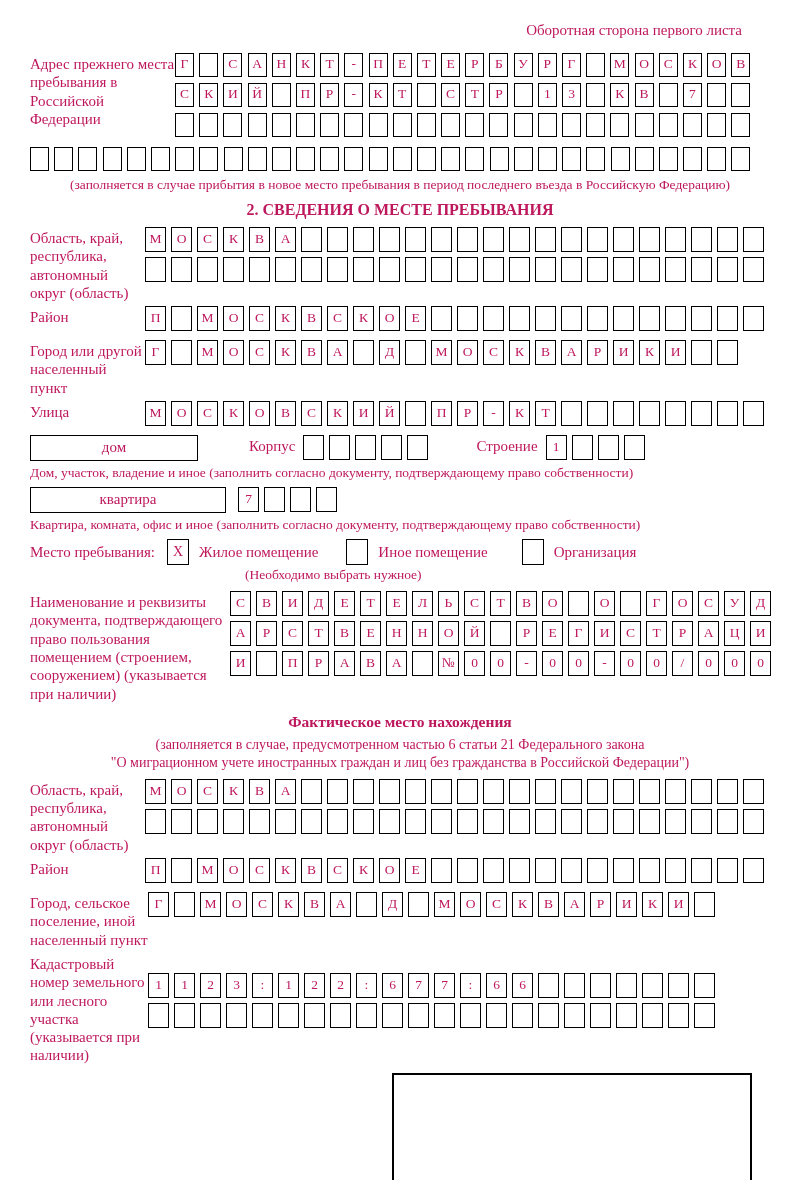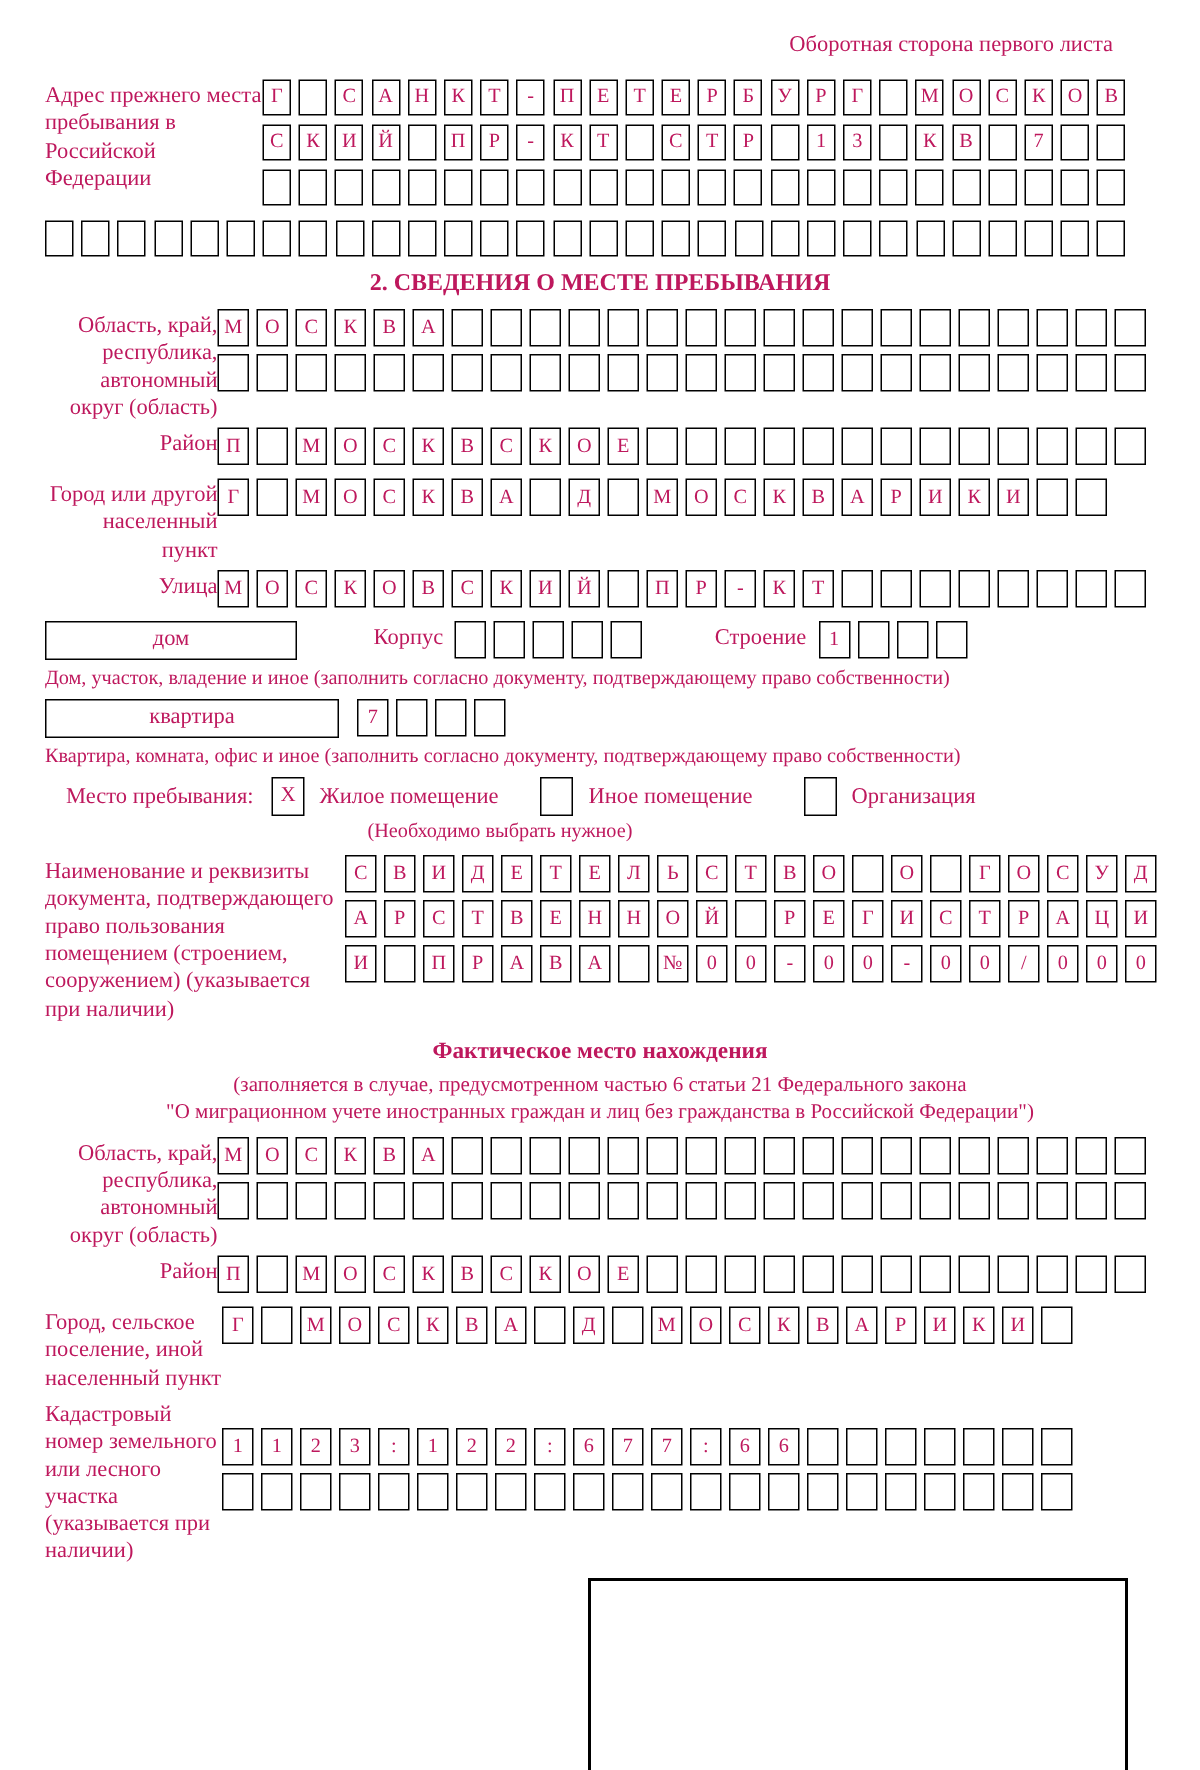--- a/index.html
+++ b/index.html
@@ -18,36 +18,36 @@
     display: inline-block; width: 19px; height: 24px;
     border: 1.5px solid #000; margin-right: 5.2px;
     text-align: center; font-size: 13.5px; line-height: 20px;
     vertical-align: top;
   }
   .c26 .cell { width: 21px; height: 25px; margin-right: 5px; line-height: 21px; }
 
   .frow { display: flex; align-items: flex-start; padding-left: 30px; margin-bottom: 4px; }
   .frow .lbl { flex: 0 0 auto; line-height: 1.22; padding-top: 2px; }
   .w145 { width: 145px; }
-  .w115 { width: 115px; text-align: right; }
+  .w115 { width: 115px; }
   .w118 { width: 118px; }
   .w200 { width: 200px; }
 
   .note { font-size: 13.5px; text-align: center; margin: 1px 0 3px 0; }
   .sec-title { font-weight: bold; text-align: center; font-size: 16px; margin: 8px 0 8px 0; }
 
   .inline-note { font-size: 13.5px; padding-left: 30px; margin: 0 0 6px 0; }
 
   .wbox {
     display: inline-block; border: 1.5px solid #000; height: 26px;
     text-align: center; line-height: 23px; vertical-align: top;
   }
   .house-row { display: flex; align-items: flex-start; padding-left: 30px; margin: 2px 0 4px 0; }
   .house-row .txt { padding: 3px 8px 0 6px; margin-left: 37px; }
-  .stay-row { display: flex; align-items: center; padding-left: 44px; margin: 4px 0 0 0; }
+  .stay-row { display: flex; align-items: center; padding-left: 30px; margin: 4px 0 0 0; }
   .checkbox {
     display: inline-block; width: 22px; height: 26px; border: 1.5px solid #000;
     text-align: center; line-height: 23px; font-size: 14px; vertical-align: middle;
     flex: 0 0 auto;
   }
   .opt { display: flex; align-items: center; }
   .opt .optlbl { padding-left: 10px; }
   .stay-note { font-size: 13.5px; margin: 2px 0 8px 245px; }
 
   .fact-title { font-weight: bold; text-align: center; font-size: 15.5px; margin: 10px 0 6px 0; }
@@ -64,20 +64,21 @@
 
   <div class="frow" style="margin-top:14px;">
     <div class="lbl w145">Адрес прежнего места пребывания в Российской Федерации</div>
     <div>
       <div class="cellrow"><span class="cell">Г</span><span class="cell"></span><span class="cell">С</span><span class="cell">А</span><span class="cell">Н</span><span class="cell">К</span><span class="cell">Т</span><span class="cell">-</span><span class="cell">П</span><span class="cell">Е</span><span class="cell">Т</span><span class="cell">Е</span><span class="cell">Р</span><span class="cell">Б</span><span class="cell">У</span><span class="cell">Р</span><span class="cell">Г</span><span class="cell"></span><span class="cell">М</span><span class="cell">О</span><span class="cell">С</span><span class="cell">К</span><span class="cell">О</span><span class="cell">В</span></div>
       <div class="cellrow"><span class="cell">С</span><span class="cell">К</span><span class="cell">И</span><span class="cell">Й</span><span class="cell"></span><span class="cell">П</span><span class="cell">Р</span><span class="cell">-</span><span class="cell">К</span><span class="cell">Т</span><span class="cell"></span><span class="cell">С</span><span class="cell">Т</span><span class="cell">Р</span><span class="cell"></span><span class="cell">1</span><span class="cell">3</span><span class="cell"></span><span class="cell">К</span><span class="cell">В</span><span class="cell"></span><span class="cell">7</span><span class="cell"></span><span class="cell"></span></div>
       <div class="cellrow"><span class="cell"></span><span class="cell"></span><span class="cell"></span><span class="cell"></span><span class="cell"></span><span class="cell"></span><span class="cell"></span><span class="cell"></span><span class="cell"></span><span class="cell"></span><span class="cell"></span><span class="cell"></span><span class="cell"></span><span class="cell"></span><span class="cell"></span><span class="cell"></span><span class="cell"></span><span class="cell"></span><span class="cell"></span><span class="cell"></span><span class="cell"></span><span class="cell"></span><span class="cell"></span><span class="cell"></span></div>
     </div>
   </div>
   <div class="cellrow" style="padding-left:30px;"><span class="cell"></span><span class="cell"></span><span class="cell"></span><span class="cell"></span><span class="cell"></span><span class="cell"></span><span class="cell"></span><span class="cell"></span><span class="cell"></span><span class="cell"></span><span class="cell"></span><span class="cell"></span><span class="cell"></span><span class="cell"></span><span class="cell"></span><span class="cell"></span><span class="cell"></span><span class="cell"></span><span class="cell"></span><span class="cell"></span><span class="cell"></span><span class="cell"></span><span class="cell"></span><span class="cell"></span><span class="cell"></span><span class="cell"></span><span class="cell"></span><span class="cell"></span><span class="cell"></span><span class="cell"></span></div>
+  <div class="note">(заполняется в случае прибытия в новое место пребывания в период последнего въезда в Российскую Федерацию)</div>
 
   <div class="sec-title">2. СВЕДЕНИЯ О МЕСТЕ ПРЕБЫВАНИЯ</div>
 
   <div class="frow c26">
     <div class="lbl w115">Область, край, республика, автономный округ (область)</div>
     <div>
       <div class="cellrow"><span class="cell">М</span><span class="cell">О</span><span class="cell">С</span><span class="cell">К</span><span class="cell">В</span><span class="cell">А</span><span class="cell"></span><span class="cell"></span><span class="cell"></span><span class="cell"></span><span class="cell"></span><span class="cell"></span><span class="cell"></span><span class="cell"></span><span class="cell"></span><span class="cell"></span><span class="cell"></span><span class="cell"></span><span class="cell"></span><span class="cell"></span><span class="cell"></span><span class="cell"></span><span class="cell"></span><span class="cell"></span></div>
       <div class="cellrow"><span class="cell"></span><span class="cell"></span><span class="cell"></span><span class="cell"></span><span class="cell"></span><span class="cell"></span><span class="cell"></span><span class="cell"></span><span class="cell"></span><span class="cell"></span><span class="cell"></span><span class="cell"></span><span class="cell"></span><span class="cell"></span><span class="cell"></span><span class="cell"></span><span class="cell"></span><span class="cell"></span><span class="cell"></span><span class="cell"></span><span class="cell"></span><span class="cell"></span><span class="cell"></span><span class="cell"></span></div>
     </div>
   </div>

